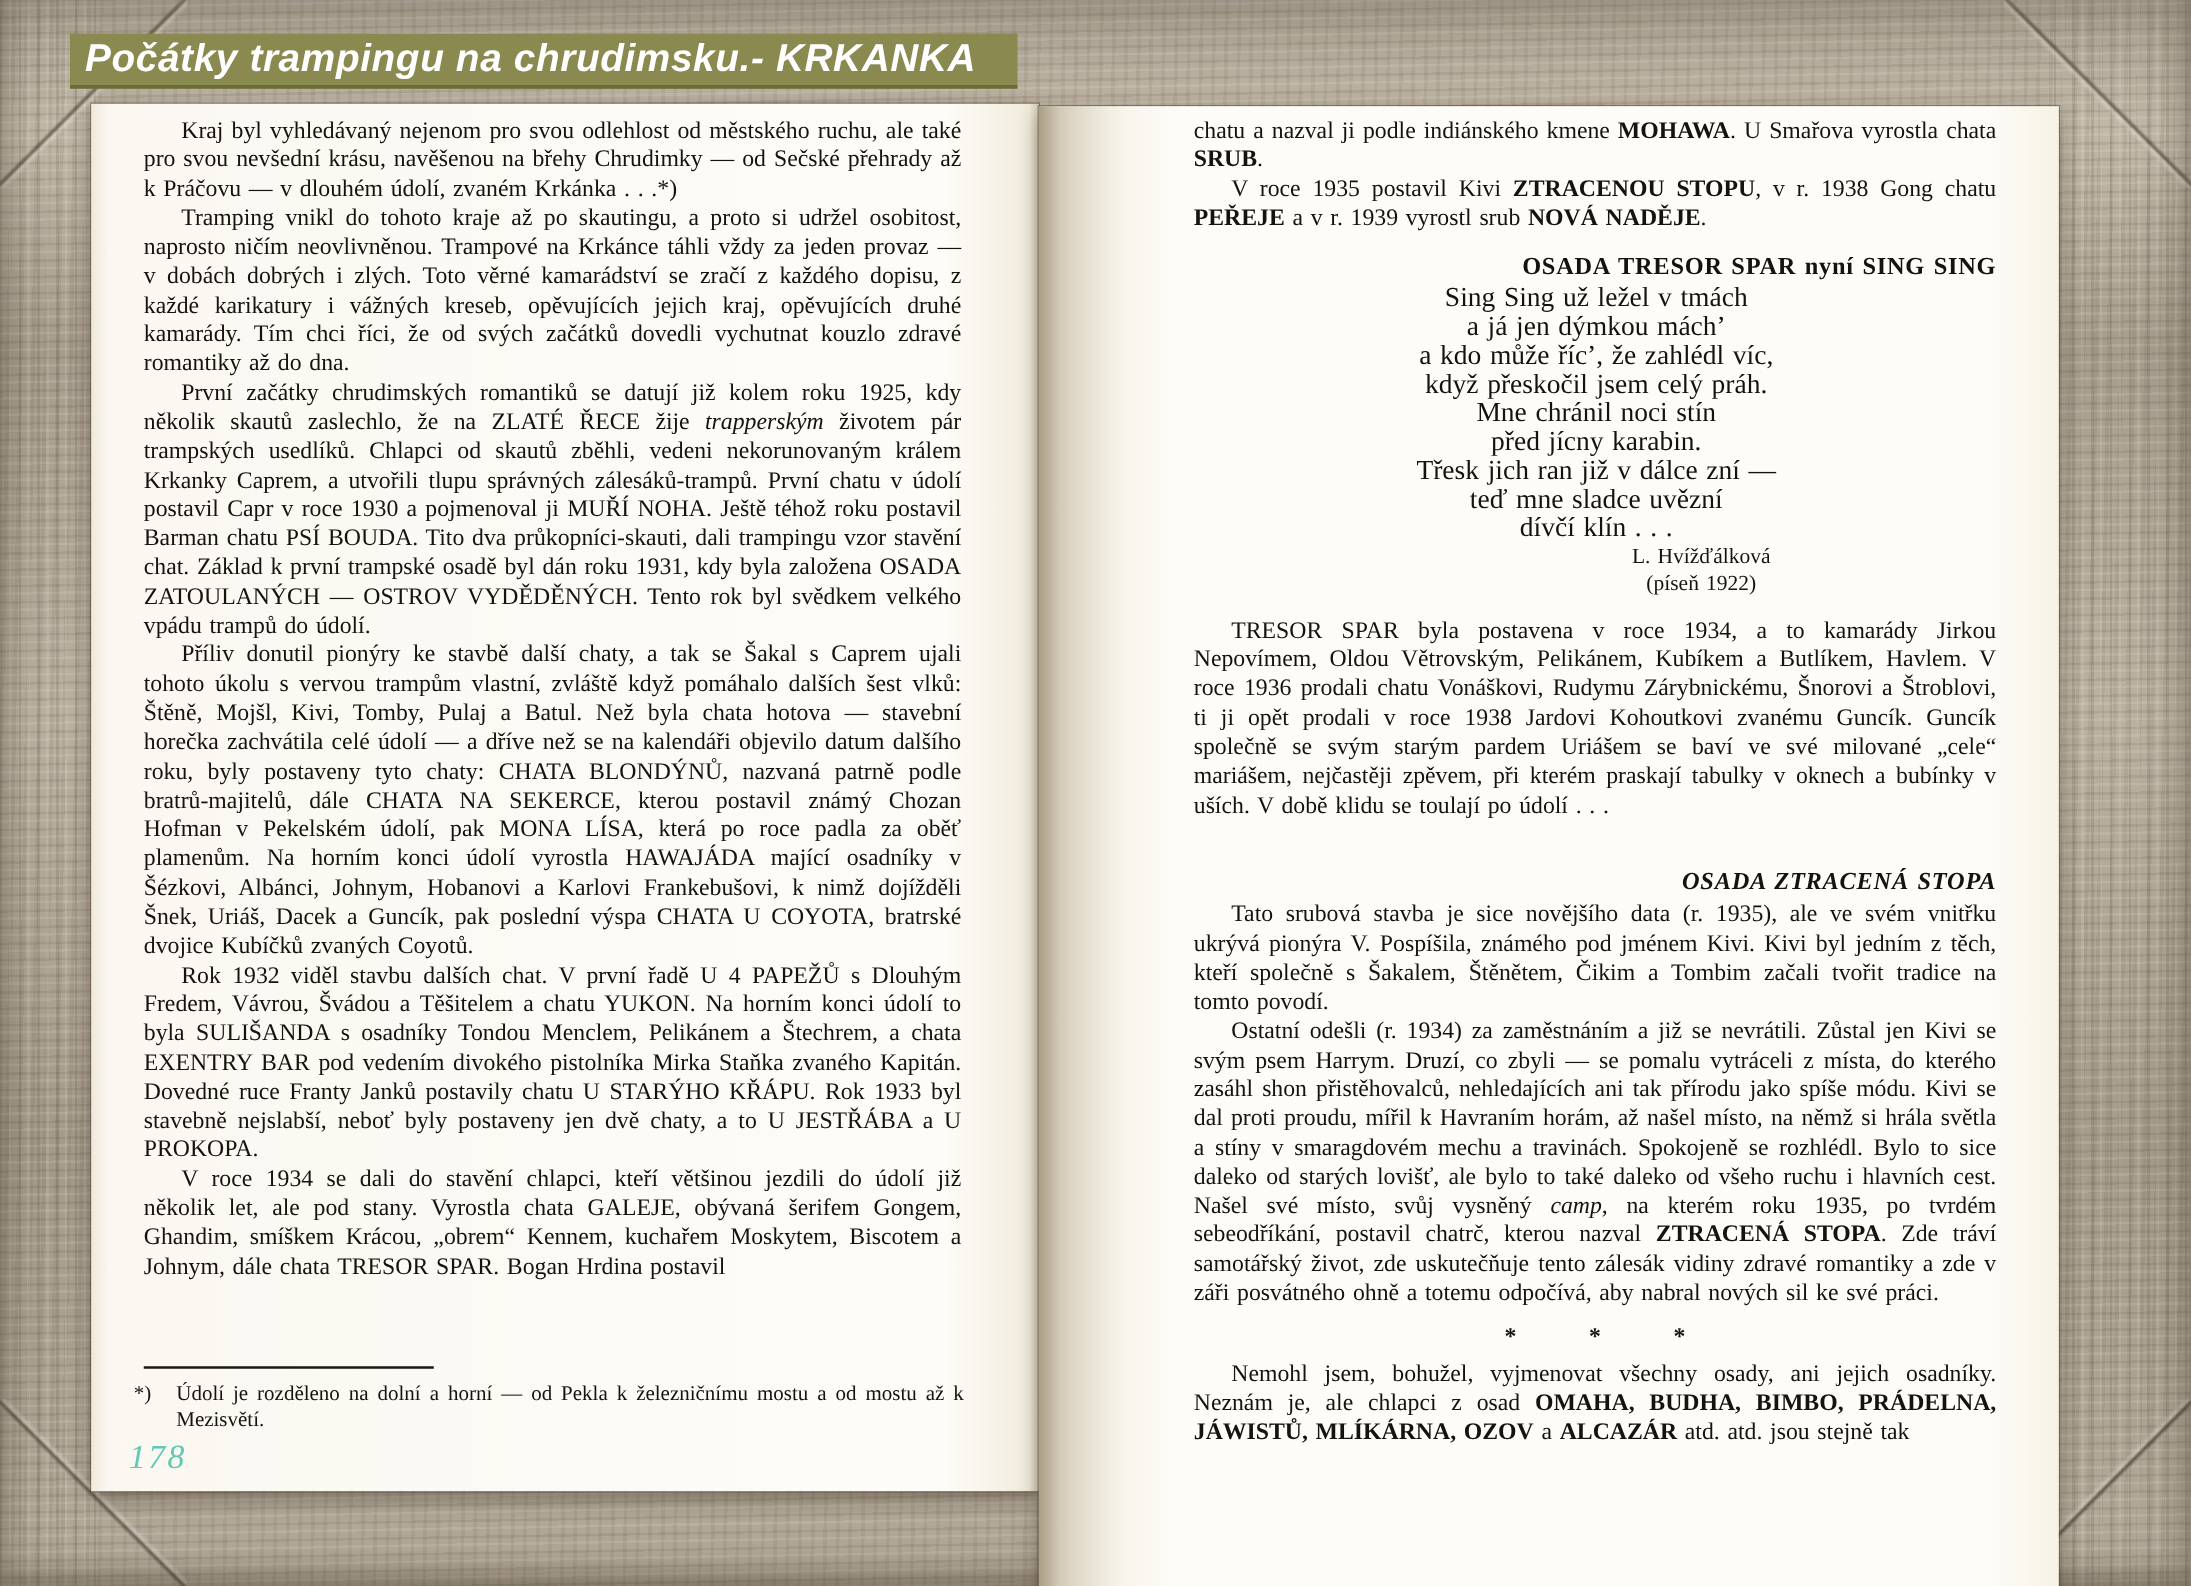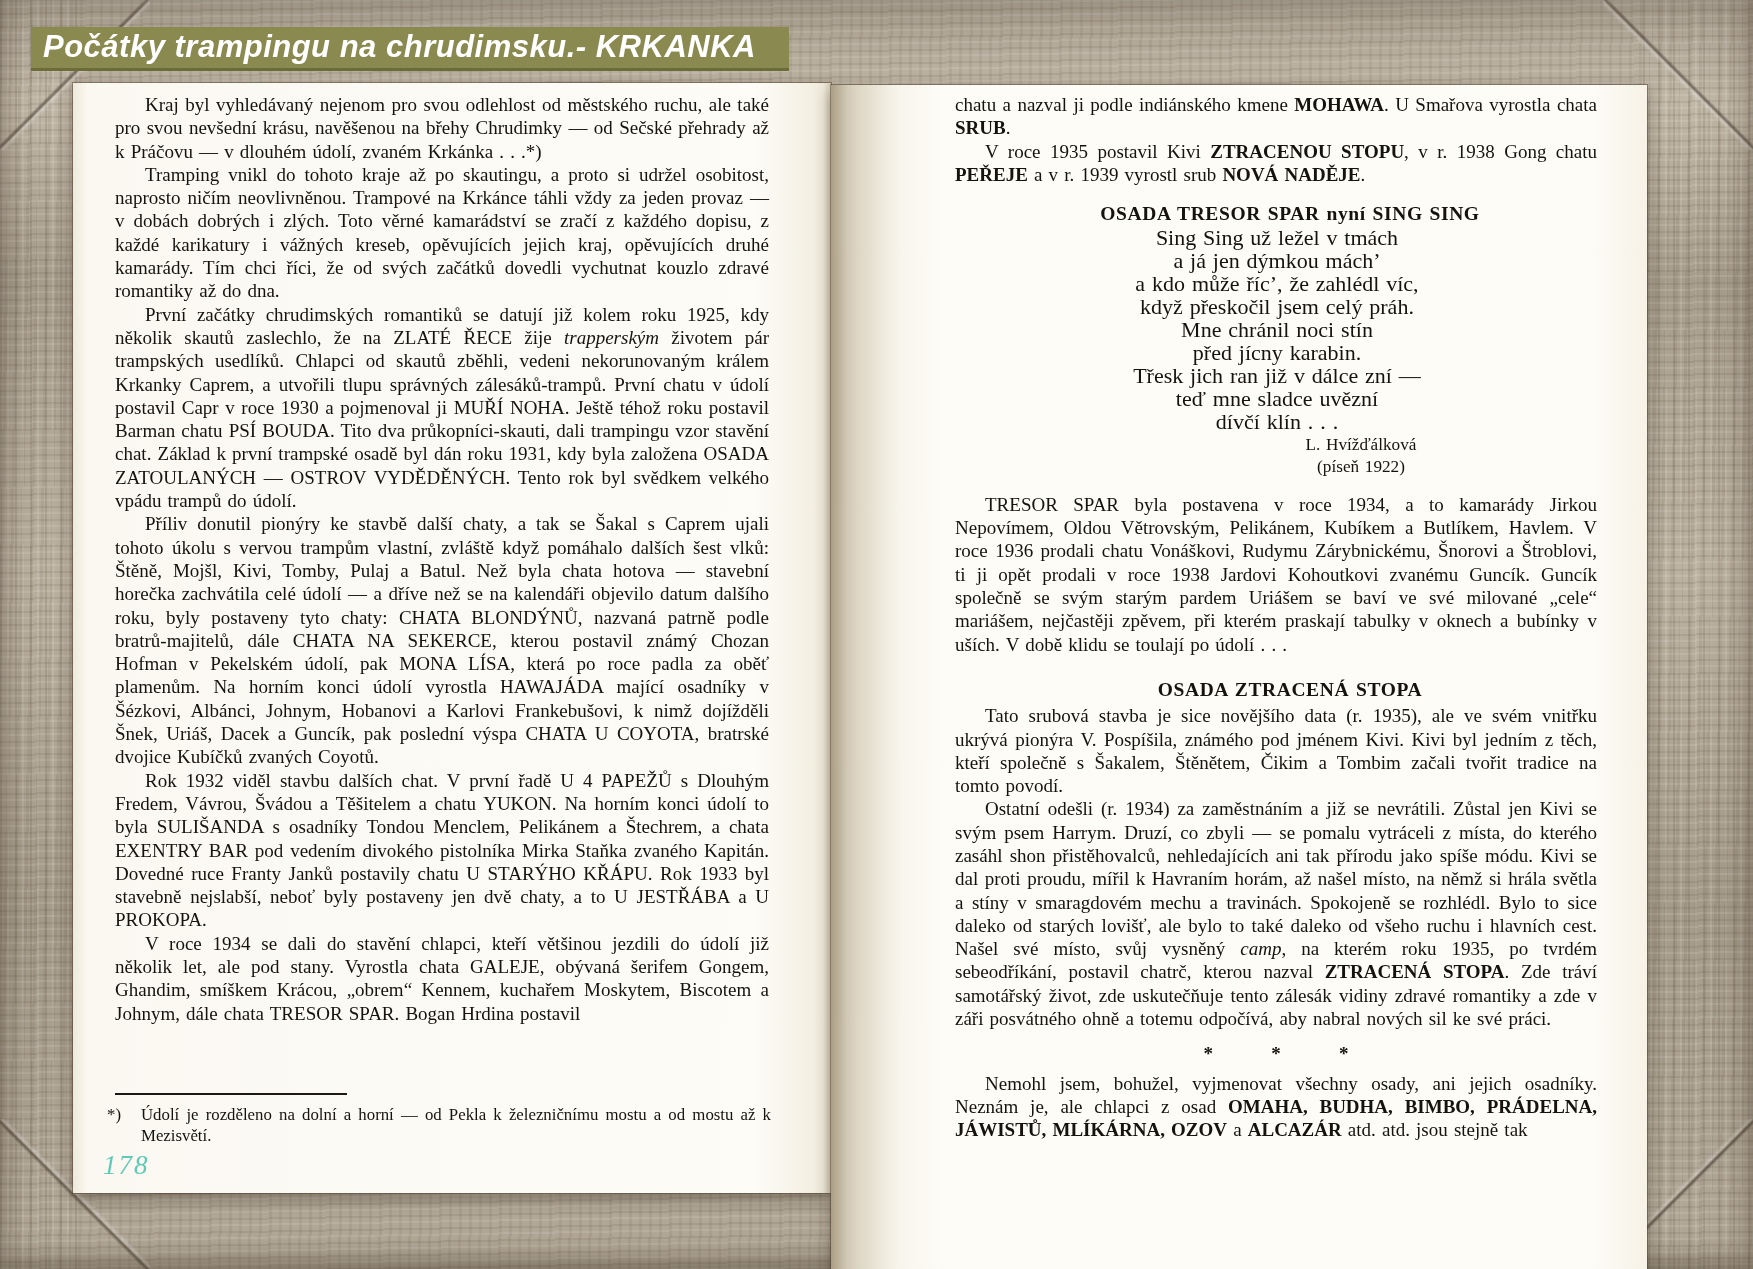--- a/index.html
+++ b/index.html
@@ -26,21 +26,21 @@
   .wood-side.left{left:0;width:78px;}
   .wood-side.right{right:0;width:110px;}
   .miter{position:absolute;width:150px;height:150px;pointer-events:none;}
   .miter.tl{top:0;left:0;background:linear-gradient(135deg, rgba(0,0,0,0) 47.8%, rgba(55,42,30,.55) 49.2%, rgba(255,255,255,.28) 50.4%, rgba(0,0,0,0) 52.2%);}
   .miter.tr{top:0;right:0;background:linear-gradient(225deg, rgba(0,0,0,0) 47.8%, rgba(55,42,30,.55) 49.2%, rgba(255,255,255,.28) 50.4%, rgba(0,0,0,0) 52.2%);}
   .miter.bl{bottom:0;left:0;background:linear-gradient(45deg, rgba(0,0,0,0) 47.8%, rgba(55,42,30,.55) 49.2%, rgba(255,255,255,.28) 50.4%, rgba(0,0,0,0) 52.2%);}
   .miter.br{bottom:0;right:0;background:linear-gradient(315deg, rgba(0,0,0,0) 47.8%, rgba(55,42,30,.6) 49.2%, rgba(255,255,255,.25) 50.4%, rgba(0,0,0,0) 52.2%);}
 
   
   .banner{
-    position:absolute;left:31px;top:27px;width:758px;height:44px;z-index:5;
+    position:absolute;left:56px;top:27px;width:758px;height:44px;z-index:5;
     background:#8a8a50;display:flex;align-items:center;box-sizing:border-box;
     padding:0 10px 2px 12px;border-bottom:3px solid rgba(70,70,28,.45);
   }
   .banner-title{
     font-family:"Liberation Sans",sans-serif;font-weight:bold;font-style:italic;
     font-size:31px;color:#ffffff;letter-spacing:.5px;white-space:nowrap;
   }
 
   
   .page{
@@ -67,24 +67,24 @@
 
   
   .col{position:absolute;text-align:justify;font-size:19px;line-height:23.3px;word-spacing:1.4px;}
   .col-left{left:42px;right:62px;top:10px;}
   .col-right{left:124px;right:50px;top:8px;}
   .col p{margin:0;text-indent:30px;}
   .col p.no-indent{text-indent:0;}
   .col i{font-style:italic;}
   .col b{font-weight:bold;}
   .section-heading{
-    font-weight:bold;font-size:19.5px;letter-spacing:.6px;text-align:center;
+    font-weight:bold;font-size:19.5px;letter-spacing:.6px;text-align:right;
     margin:16px 0 2px 28px;
   }
-  .section-heading.second{margin-top:22px;margin-bottom:3px;}
+  .section-heading.second{margin-top:38px;margin-bottom:3px;font-style:italic;}
   .poem{font-size:22px;line-height:22.9px;text-align:center;margin:2px 0 0 2px;}
   .poem-line{white-space:nowrap;}
   .attribution{font-size:17.2px;line-height:22.6px;text-align:center;margin-left:170px;}
   .para-after-poem{margin-top:14px !important;}
   .stars{
     text-align:center;font-size:19px;letter-spacing:26px;text-indent:26px;
     margin:12px 0 6px 0;font-weight:bold;
   }
   
   .footnote-area{position:absolute;left:30px;right:60px;bottom:46px;}

